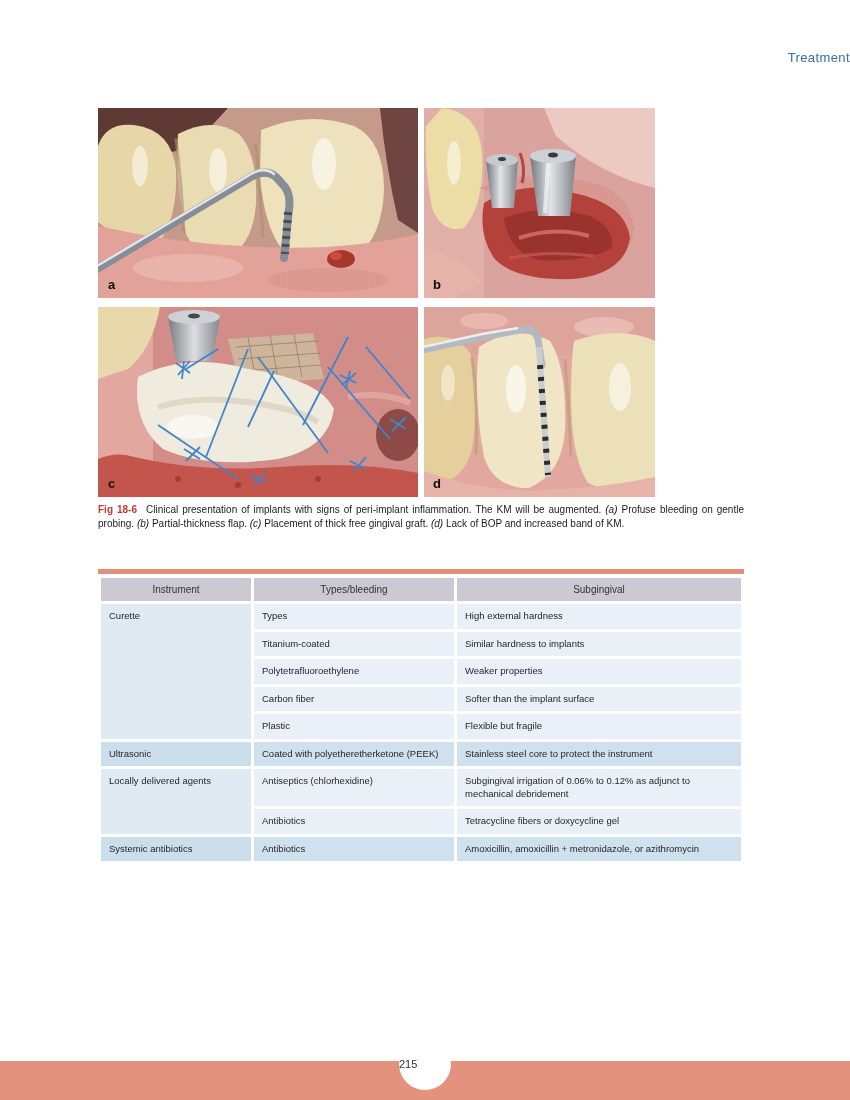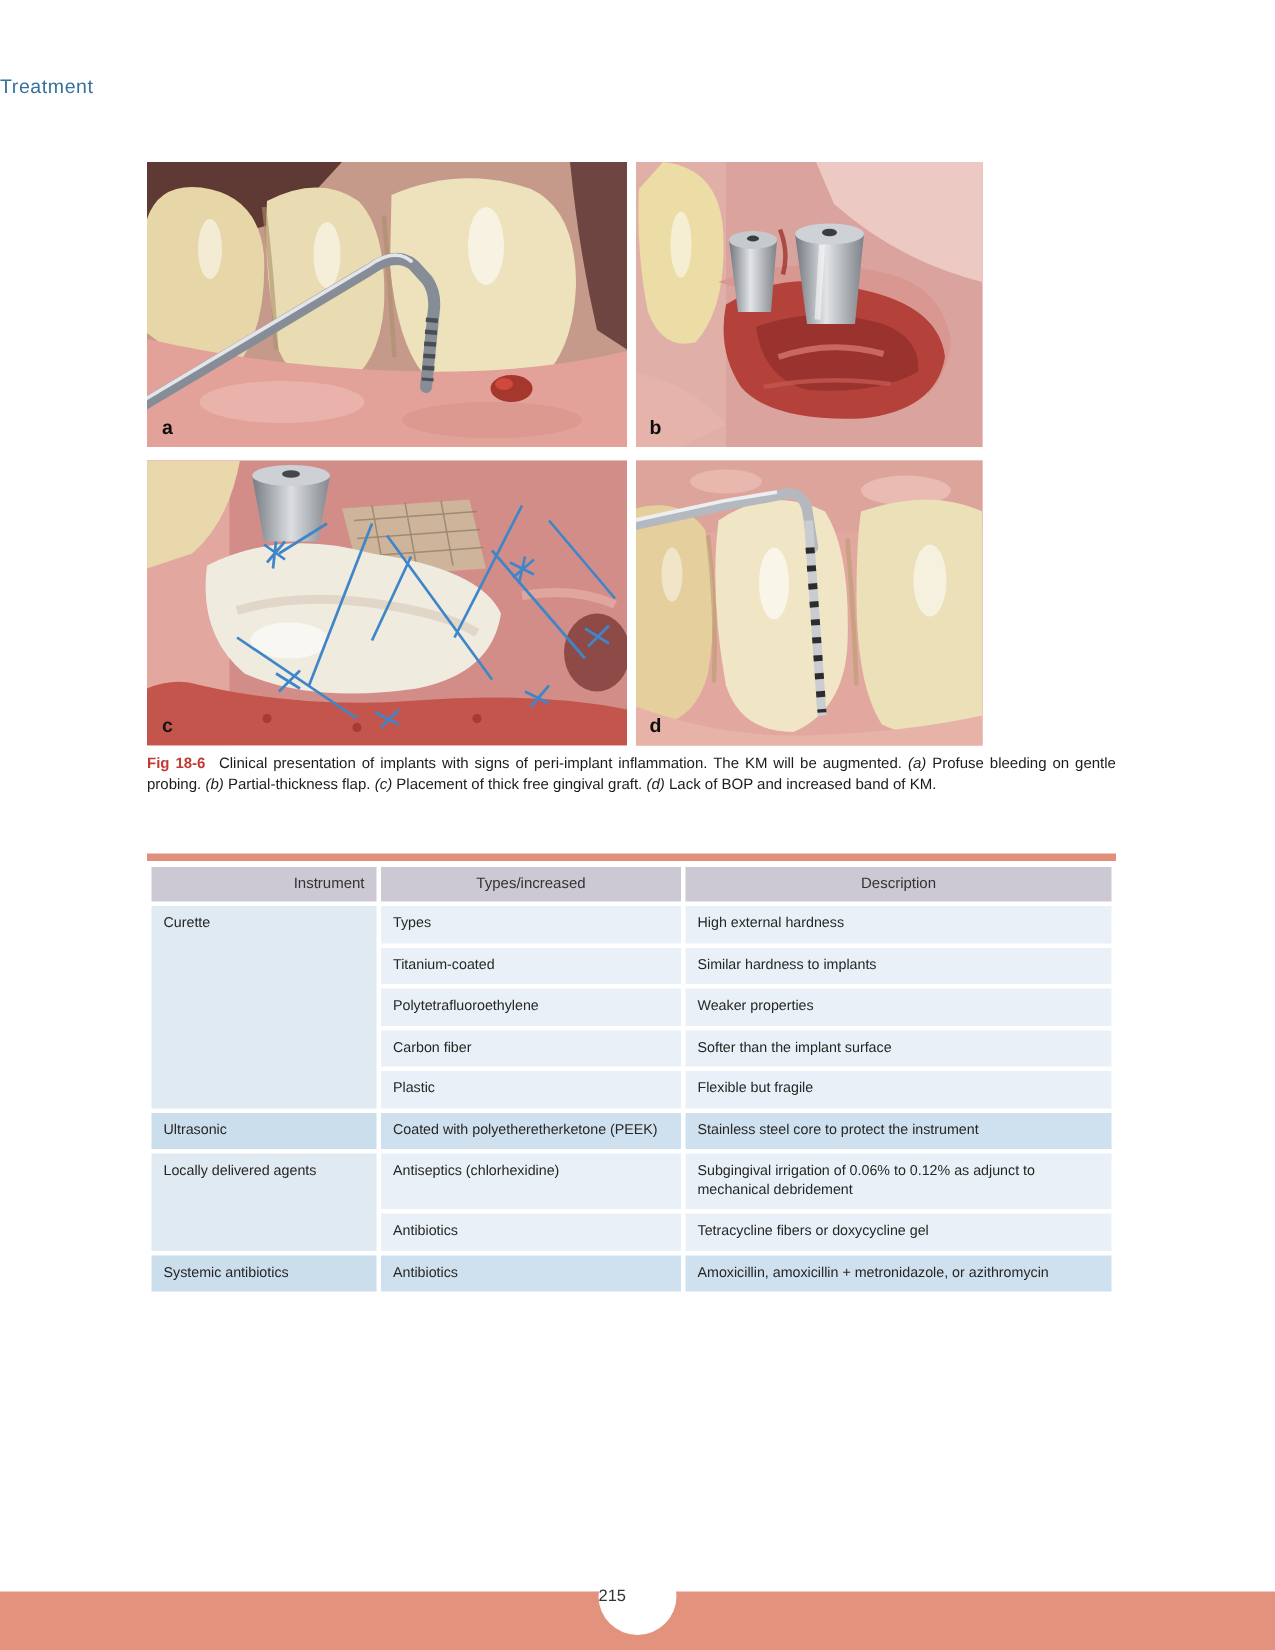--- a/index.html
+++ b/index.html
@@ -1,19 +1,19 @@
 <!DOCTYPE html>
 <html><head>
 <meta charset="utf-8">
 <style>
   * { margin:0; padding:0; box-sizing:border-box; }
   body { background:#ffffff; font-family:"Liberation Sans", sans-serif; }
   .page { position:relative; width:850px; height:1100px; background:#ffffff; overflow:hidden; }
 
-  .running-head { position:absolute; top:50px; left:0; width:850px; text-align:left;
+  .running-head { position:absolute; top:50px; left:0; width:850px; text-align:right;
     font-size:13px; color:#34719f; letter-spacing:.4px; }
 
   .photo { position:absolute; overflow:hidden; background:#d8958d; }
   .photo svg { display:block; }
   .photo-a { left:98px;  top:108px; width:320px; height:190px; }
   .photo-b { left:424px; top:108px; width:231px; height:190px; }
   .photo-c { left:98px;  top:307px; width:320px; height:190px; }
   .photo-d { left:424px; top:307px; width:231px; height:190px; }
   .photo-letter { font-family:"Liberation Sans", sans-serif; font-weight:bold; font-size:13px; }
 
@@ -26,21 +26,21 @@
   .table-label { color:#c23b33; font-weight:bold; font-size:11px; padding-right:8px; letter-spacing:.2px; }
   .table-rule { position:absolute; left:98px; top:569px; width:646px; height:5px; background:#e0907b; }
 
   table.data-table { position:absolute; left:98px; top:575px; width:646px;
     border-collapse:separate; border-spacing:3px; table-layout:fixed;
     font-size:9.5px; color:#262626; }
   table.data-table col.c1 { width:150px; }
   table.data-table col.c2 { width:200px; }
   table.data-table th { background:#cdc9d4; color:#333; font-weight:normal; font-size:10px;
     padding:6px 8px; text-align:center; }
-  table.data-table th.h-left { text-align:right; }
+  table.data-table th.h-left { text-align:center; }
   table.data-table td { padding:6px 8px; line-height:12.5px; vertical-align:top; text-align:left; }
   td.lt { background:#e9f0f7; }
   td.dk { background:#cfe1ee; }
   td.inst.lt { background:#dfeaf3; }
   td.inst.dk { background:#cbdeec; }
 
   .footer-bar { position:absolute; left:0; top:1061px; width:850px; height:39px; background:#e3927d; }
   .page-number-circle { position:absolute; left:399px; top:1038px; width:52px; height:52px;
     border-radius:50%; background:#ffffff; display:flex; align-items:center; 
     font-size:11px; color:#333; z-index:2; }
@@ -198,22 +198,22 @@
 
   <table class="data-table">
     <colgroup>
         <col class="c1">
         <col class="c2">
         <col class="c3">
       </colgroup>
     <thead>
       <tr>
         <th class="h-left">Instrument</th>
-        <th>Types/increased</th>
-        <th>Description</th>
+        <th>Types/bleeding</th>
+        <th>Subgingival</th>
       </tr>
     </thead>
     <tbody>
       <tr>
         <td class="inst lt" rowspan="5">Curette</td>
         <td class="lt">Types</td>
         <td class="lt">High external hardness</td>
       </tr>
       <tr>
         <td class="lt">Titanium-coated</td>

